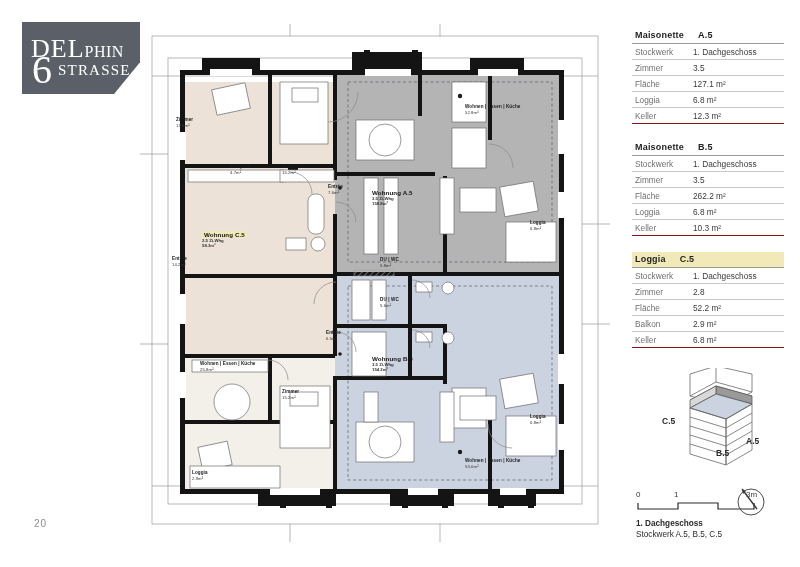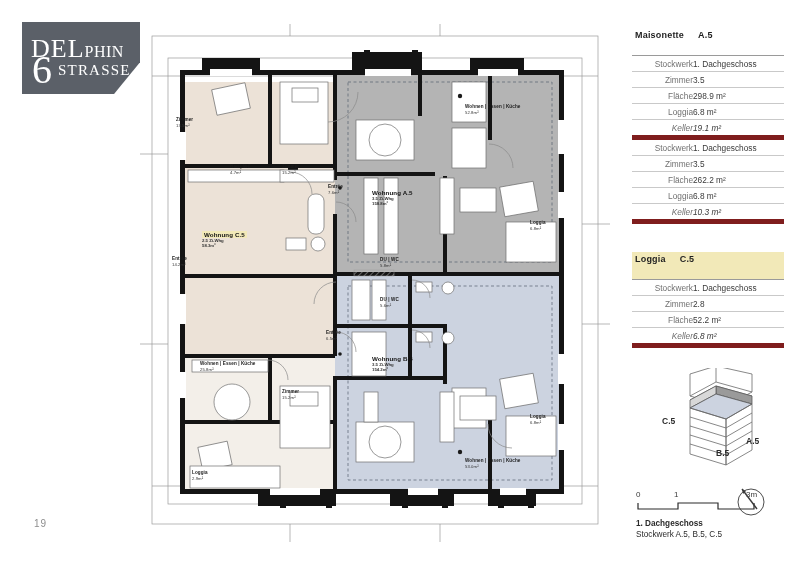--- a/index.html
+++ b/index.html
@@ -16,27 +16,27 @@
   #logo .num{position:absolute;left:10px;top:28px;font-family:"Liberation Serif",serif;
        font-size:40px;line-height:40px;color:#fff;}
   #logo .l2{position:absolute;left:36px;top:40px;font-family:"Liberation Serif",serif;
        font-size:15px;letter-spacing:1.2px;color:#fff;}
 
   
   #pageno{position:absolute;left:34px;top:518px;font-size:10px;color:#8d8d8d;letter-spacing:1px;}
 
   
   .infoblock{position:absolute;left:632px;width:152px;font-size:8.3px;color:#4a4a4a;}
-  .ib-title{font-weight:bold;font-size:9px;color:#1f1f1f;padding:2px 0 15px 3px;
+  .ib-title{font-weight:bold;font-size:9px;color:#1f1f1f;padding:2px 0 3px 3px;
             letter-spacing:.2px;border-bottom:1px solid #9a9a9a;}
   .ib-title.hl{background:#f2e9b8;}
   .ib-title .code{margin-left:14px;}
   .ib-row{display:flex;border-bottom:1px solid #c9c9c9;padding:2.5px 0 2.5px 3px;}
-  .ib-row:last-child{border-bottom:5px solid #7f1d1d;font-style:italic;}
-  .ib-k{width:58px;color:#707070;text-align:right;}
+  .ib-row:last-child{border-bottom:1px solid #7f1d1d;}
+  .ib-k{width:58px;color:#707070;}
   .ib-v{color:#3a3a3a;}
 
   
   #blockdiag{position:absolute;left:660px;top:368px;width:120px;height:100px;}
   #blockdiag .lbl{position:absolute;font-size:8.5px;font-weight:bold;color:#2b2b2b;}
 
   
   #scalewrap{position:absolute;left:636px;top:490px;width:150px;}
   .sc-nums{position:relative;height:11px;font-size:8px;color:#3a3a3a;}
   .sc-nums span{position:absolute;top:0;}
@@ -58,21 +58,21 @@
 </head>
 <body>
 
 <div id="logo">
   <div class="plate"></div>
   <div class="l1"><span>DEL</span><small>PHIN</small></div>
   <div class="num">6</div>
   <div class="l2">STRASSE</div>
 </div>
 
-<div id="pageno">19</div>
+<div id="pageno">20</div>
 
 <div id="plan">
 <svg width="470" height="518" viewBox="0 0 470 518" xmlns="http://www.w3.org/2000/svg">
   <defs>
     <pattern id="hatch" width="4" height="4" patternTransform="rotate(45)" patternUnits="userSpaceOnUse">
       <line x1="0" y1="0" x2="0" y2="4" stroke="#b9b9b9" stroke-width="1"></line>
     </pattern>
   </defs>
 
   <g stroke="#9a9a9a" stroke-width="0.7" fill="none">
@@ -293,33 +293,36 @@
   <div class="ib-row">
       <span class="ib-k">Stockwerk</span>
       <span class="ib-v">1. Dachgeschoss</span>
     </div>
   <div class="ib-row">
       <span class="ib-k">Zimmer</span>
       <span class="ib-v">3.5</span>
     </div>
   <div class="ib-row">
       <span class="ib-k">Fläche</span>
-      <span class="ib-v">298.9 m²</span>
+      <span class="ib-v">127.1 m²</span>
     </div>
   <div class="ib-row">
       <span class="ib-k">Loggia</span>
       <span class="ib-v">6.8 m²</span>
     </div>
   <div class="ib-row">
       <span class="ib-k">Keller</span>
-      <span class="ib-v">19.1 m²</span>
+      <span class="ib-v">12.3 m²</span>
     </div>
 </div>
 
 <div class="infoblock" style="top:140px;">
+  <div class="ib-title">
+    <span>Maisonette</span><span class="code">B.5</span>
+  </div>
   <div class="ib-row">
       <span class="ib-k">Stockwerk</span>
       <span class="ib-v">1. Dachgeschoss</span>
     </div>
   <div class="ib-row">
       <span class="ib-k">Zimmer</span>
       <span class="ib-v">3.5</span>
     </div>
   <div class="ib-row">
       <span class="ib-k">Fläche</span>
@@ -343,20 +346,24 @@
       <span class="ib-k">Stockwerk</span>
       <span class="ib-v">1. Dachgeschoss</span>
     </div>
   <div class="ib-row">
       <span class="ib-k">Zimmer</span>
       <span class="ib-v">2.8</span>
     </div>
   <div class="ib-row">
       <span class="ib-k">Fläche</span>
       <span class="ib-v">52.2 m²</span>
+    </div>
+  <div class="ib-row">
+      <span class="ib-k">Balkon</span>
+      <span class="ib-v">2.9 m²</span>
     </div>
   <div class="ib-row">
       <span class="ib-k">Keller</span>
       <span class="ib-v">6.8 m²</span>
     </div>
 </div>
 
 <div id="blockdiag">
   <svg width="120" height="100" viewBox="0 0 120 100" xmlns="http://www.w3.org/2000/svg">
     <g stroke="#6a6a6a" stroke-width="0.8" fill="none" stroke-linejoin="round">

